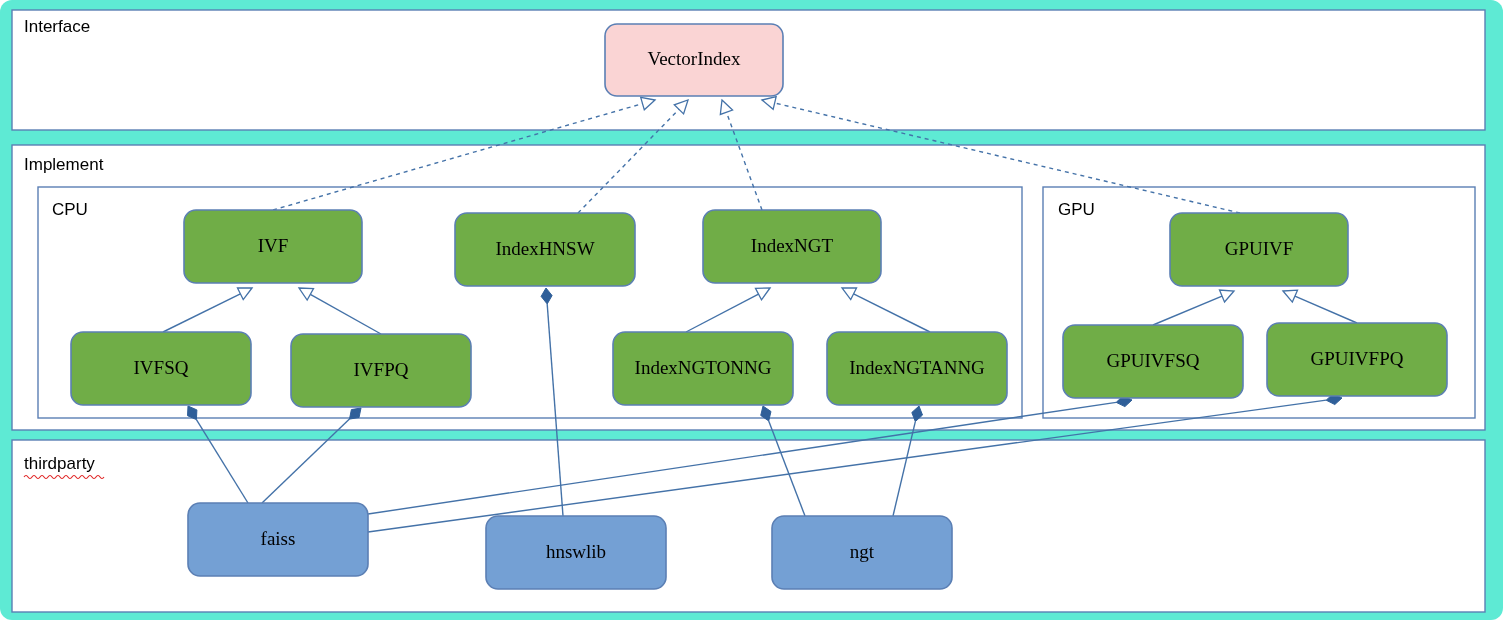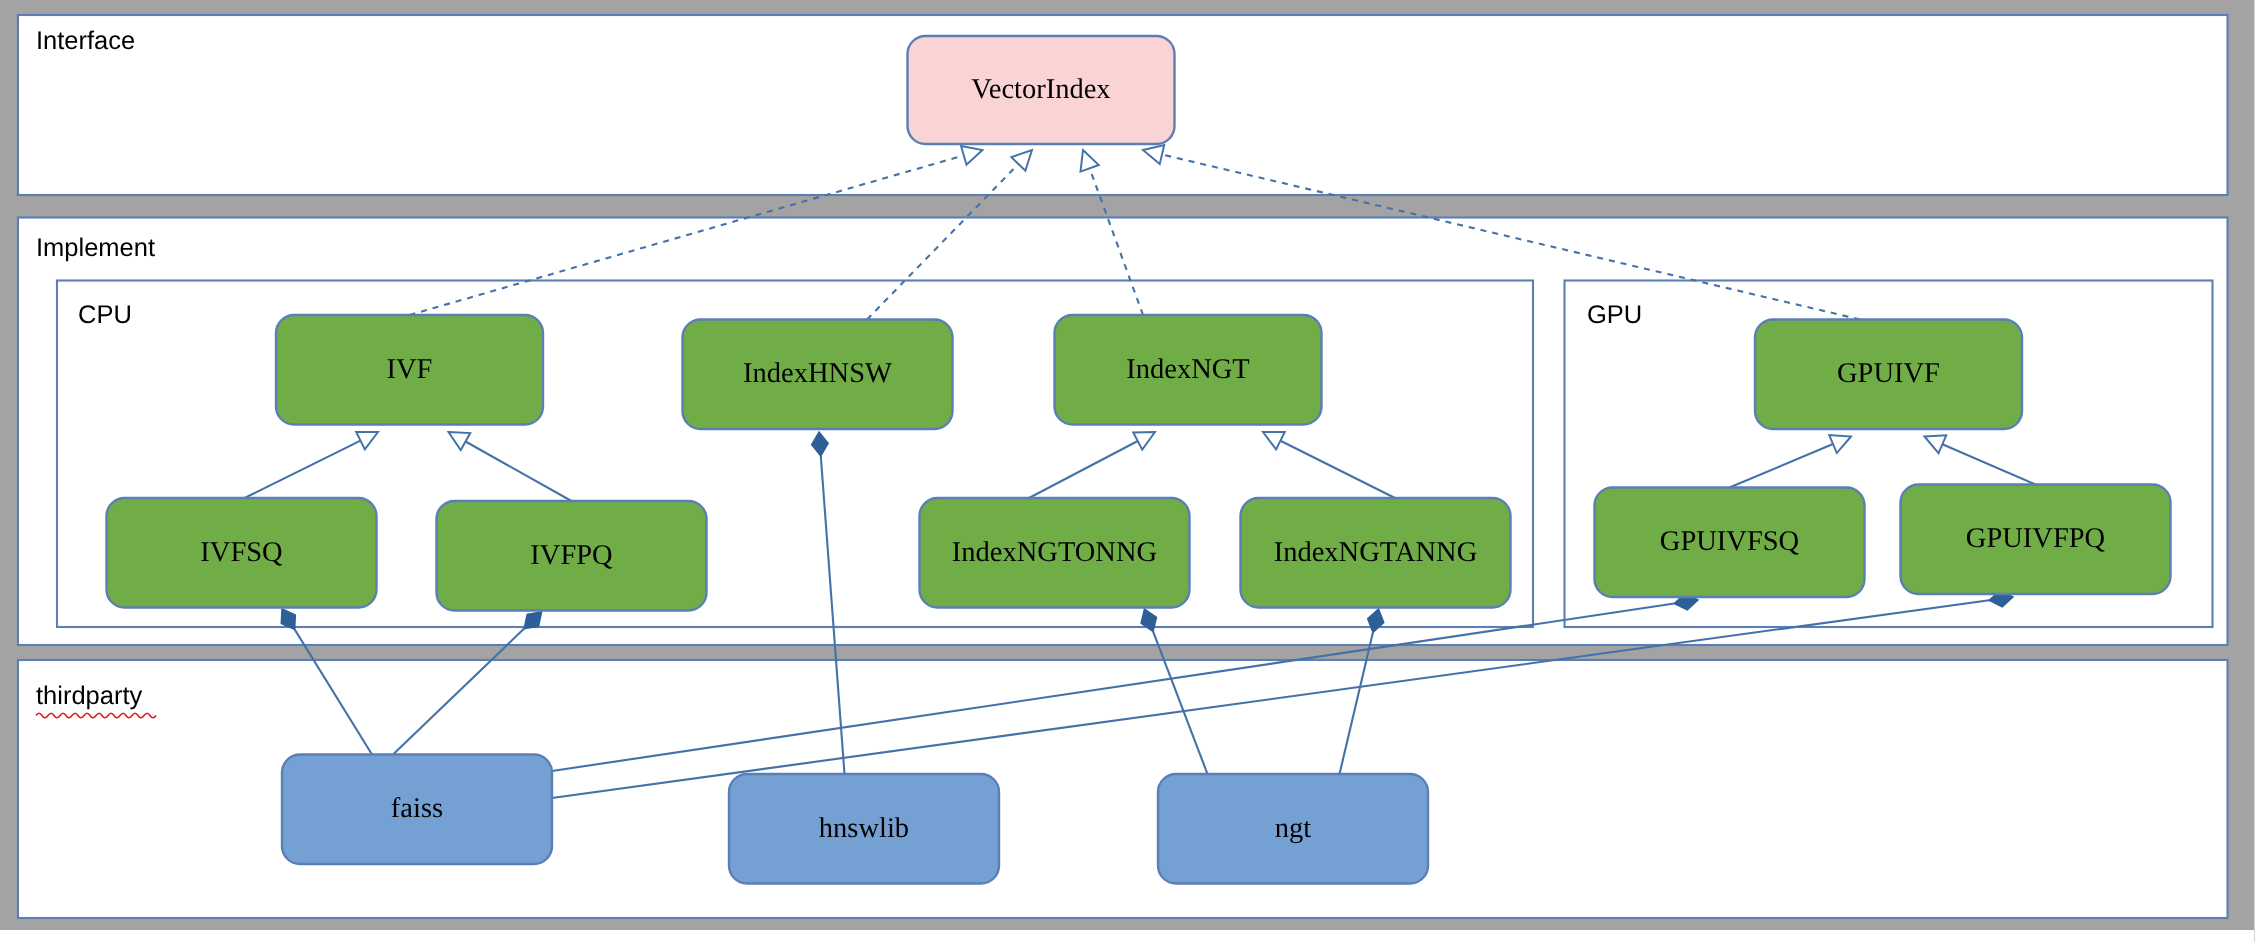--- a/index.html
+++ b/index.html
@@ -4,23 +4,24 @@
 <style>
   html, body {
     margin: 0;
     padding: 0;
     background: #ffffff;
   }
   #canvas {
     position: relative;
     width: 1503px;
     height: 620px;
-    background: #a3a3a3;
+    background: #5eead4;
     font-family: "Liberation Sans", sans-serif;
     overflow: hidden;
+    border-radius: 12px;
   }
   svg.layer {
     position: absolute;
     top: 0;
     left: 0;
     width: 1503px;
     height: 628px;
   }
   .container-frame {
     fill: #ffffff;

